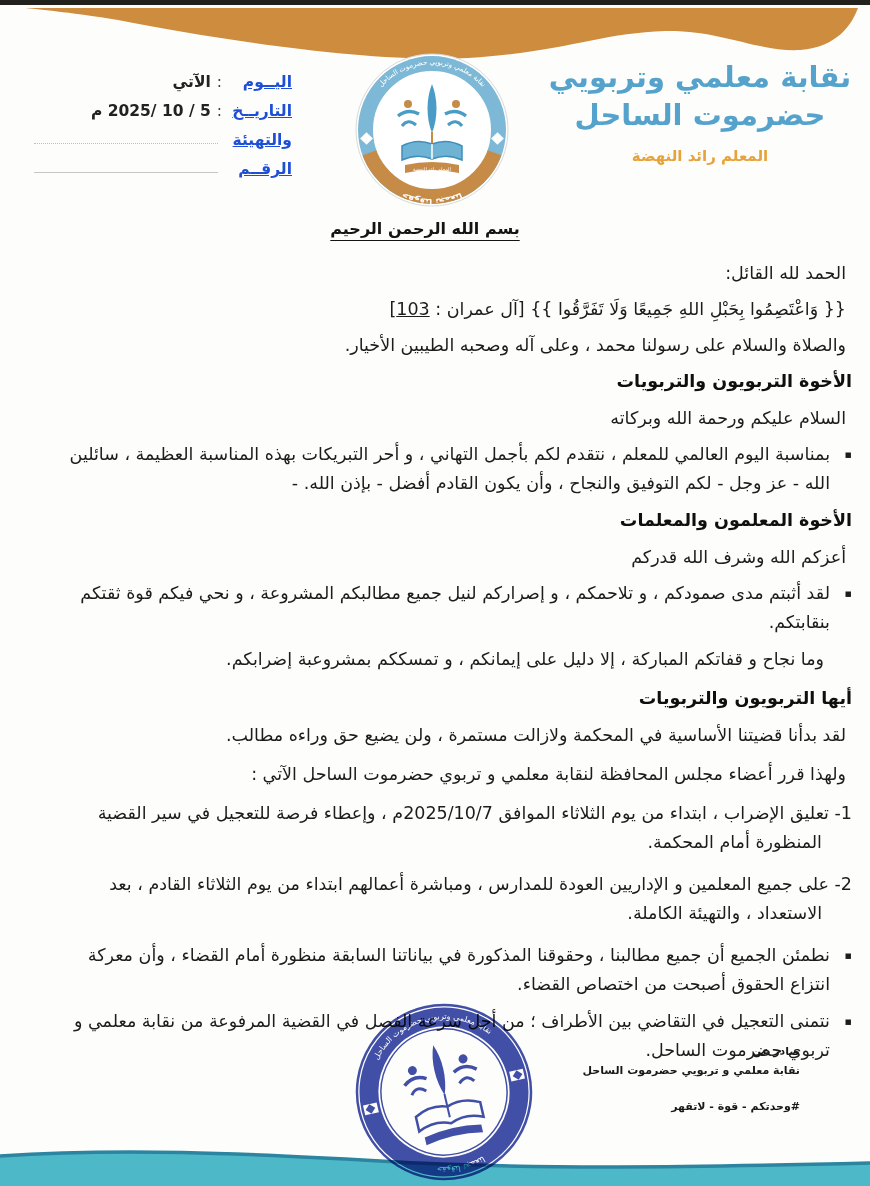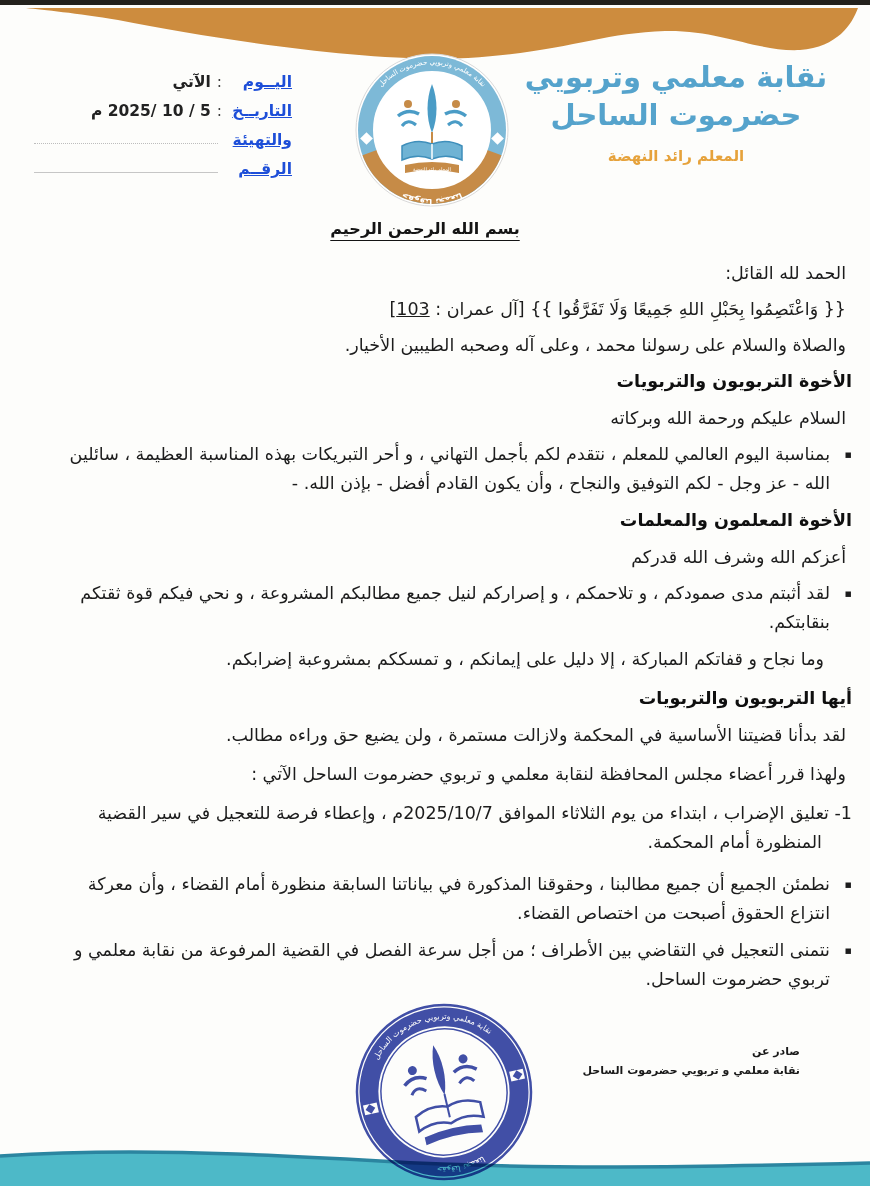--- a/index.html
+++ b/index.html
@@ -5,21 +5,21 @@
   html,body{margin:0;padding:0;background:#e8e8e8;}
   .page{
     position:relative;width:870px;height:1186px;margin:0 auto;
     background:#fdfdfb;overflow:hidden;
     font-family:"DejaVu Sans",sans-serif;color:#1b1b1b;direction:rtl;
   }
   
   .top-rule{position:absolute;top:0;left:0;width:870px;height:5px;background:#23211c;}
   .ribbon{position:absolute;top:0;left:0;}
   .logo-wrap{position:absolute;left:352px;top:50px;width:160px;height:160px;}
-  .org-block{position:absolute;top:58px;right:24px;width:340px;text-align:center;}
+  .org-block{position:absolute;top:58px;right:0;width:340px;text-align:center;}
   .org-title{font-size:29px;font-weight:bold;color:#55a3cc;line-height:1.32;letter-spacing:-0.5px;}
   .org-tagline{margin-top:12px;font-size:15px;font-weight:bold;color:#e6a23b;}
   .meta-block{position:absolute;top:62px;right:578px;width:262px;font-size:15.5px;}
   .meta-row{display:flex;align-items:flex-end;height:29px;}
   .meta-label{color:#1d4ed8;min-width:64px;font-weight:600;text-decoration:underline;}
   .meta-sep{margin:0 6px;color:#3f3f3f;}
   .meta-value{color:#222;font-weight:600;}
   .meta-line{flex:1;border-bottom:1px solid #c6c6c6;margin:0 10px 5px 4px;}
   .meta-line.dotted{border-bottom-style:dotted;border-bottom-color:#bdbdbd;}
   
@@ -143,33 +143,35 @@
     <p>أعزكم الله وشرف الله قدركم</p>
     <div class="bullet">
       <span class="mk">▪</span>
       <span class="bt">لقد أثبتم مدى صمودكم ، و تلاحمكم ، و إصراركم لنيل جميع مطالبكم المشروعة ، و نحي فيكم قوة ثقتكم بنقابتكم.</span>
     </div>
     <p class="ind">وما نجاح و قفاتكم المباركة ، إلا دليل على إيمانكم ، و تمسككم بمشروعبة إضرابكم.</p>
     <p class="hd sp-top">أيها التربويون والتربويات</p>
     <p>لقد بدأنا قضيتنا الأساسية في المحكمة ولازالت مستمرة ، ولن يضيع حق وراءه مطالب.</p>
     <p class="sp-top">ولهذا قرر أعضاء مجلس المحافظة لنقابة معلمي و تربوي حضرموت الساحل الآتي :</p>
     <p class="num sp-top">1- تعليق الإضراب ، ابتداء من يوم الثلاثاء الموافق 2025/10/7م ، وإعطاء فرصة للتعجيل في سير القضية المنظورة أمام المحكمة.</p>
+    <p class="num">2- على جميع المعلمين و الإداريين العودة للمدارس ، ومباشرة أعمالهم ابتداء من يوم الثلاثاء القادم ، بعد الاستعداد ، والتهيئة الكاملة.</p>
     <div class="bullet sp-top">
       <span class="mk">▪</span>
       <span class="bt">نطمئن الجميع أن جميع مطالبنا ، وحقوقنا المذكورة في بياناتنا السابقة منظورة أمام القضاء ، وأن معركة انتزاع الحقوق أصبحت من اختصاص القضاء.</span>
     </div>
     <div class="bullet">
       <span class="mk">▪</span>
       <span class="bt">نتمنى التعجيل في التقاضي بين الأطراف ؛ من أجل سرعة الفصل في القضية المرفوعة من نقابة معلمي و تربوي حضرموت الساحل.</span>
     </div>
   </div>
 
   <div class="closing">
     <div>صادر عن</div>
     <div>نقابة معلمي و تربويي حضرموت الساحل</div>
+    <div class="slogan">#وحدتكم - قوة - لاتقهر</div>
   </div>
 
   <div class="stamp">
     <svg width="180" height="180" viewBox="-90 -90 180 180" color="#2c3ca0">
       <circle r="87" fill="none" stroke="currentColor" stroke-width="2.5"></circle>
       <circle r="75" fill="none" stroke="currentColor" stroke-width="19"></circle>
       <circle r="63" fill="#ffffff" stroke="currentColor" stroke-width="1.5"></circle>
       <defs>
         <path id="stTop" d="M -72,18 A 74,74 0 1 1 72,18" fill="none"></path>
         <path id="stBot" d="M 55,51 A 75,75 0 0 1 -55,51" fill="none"></path>

